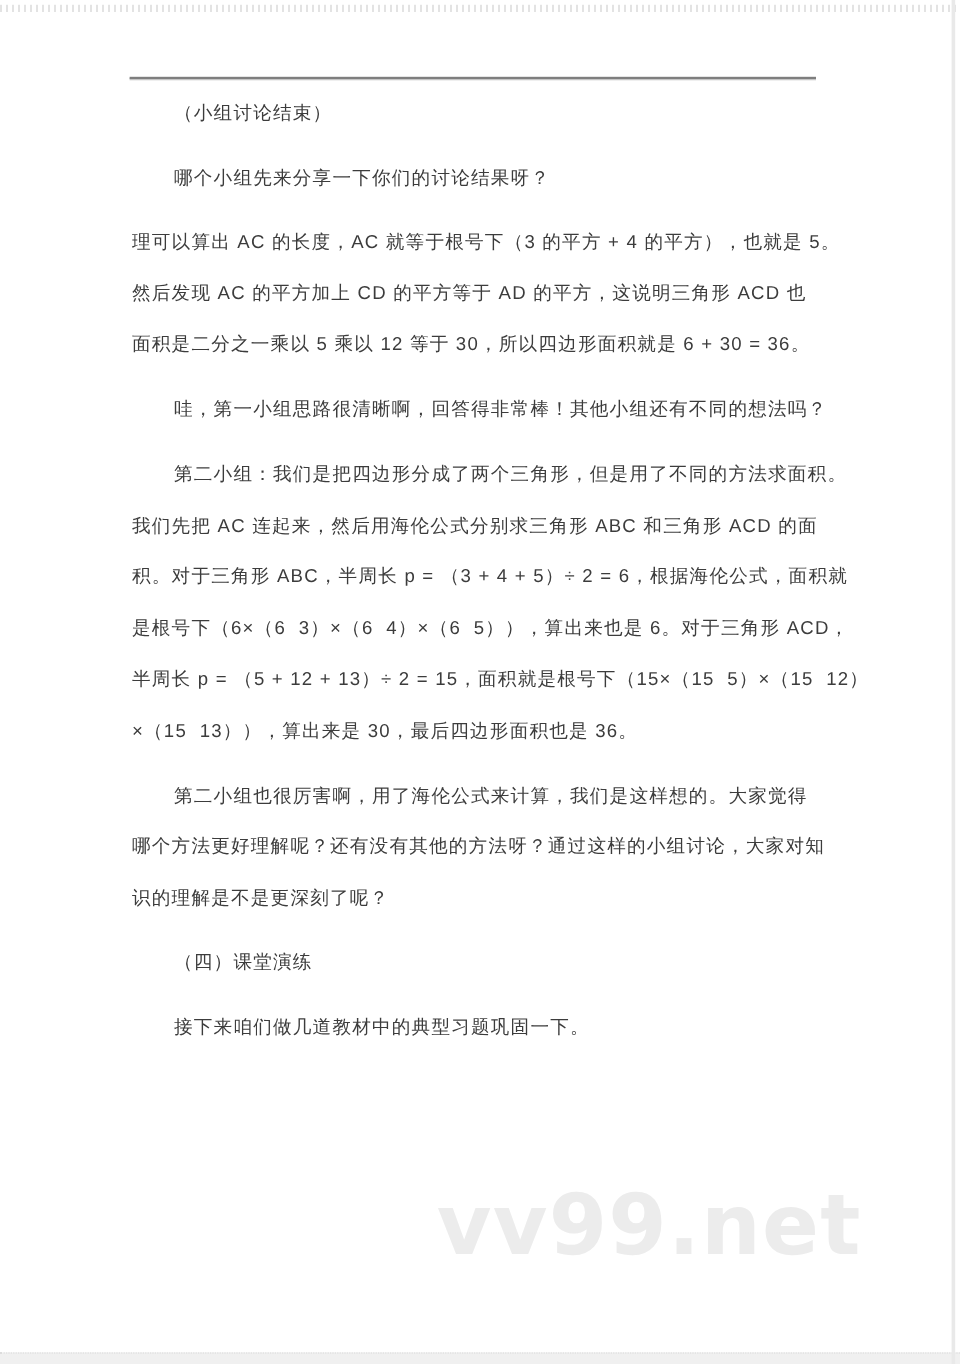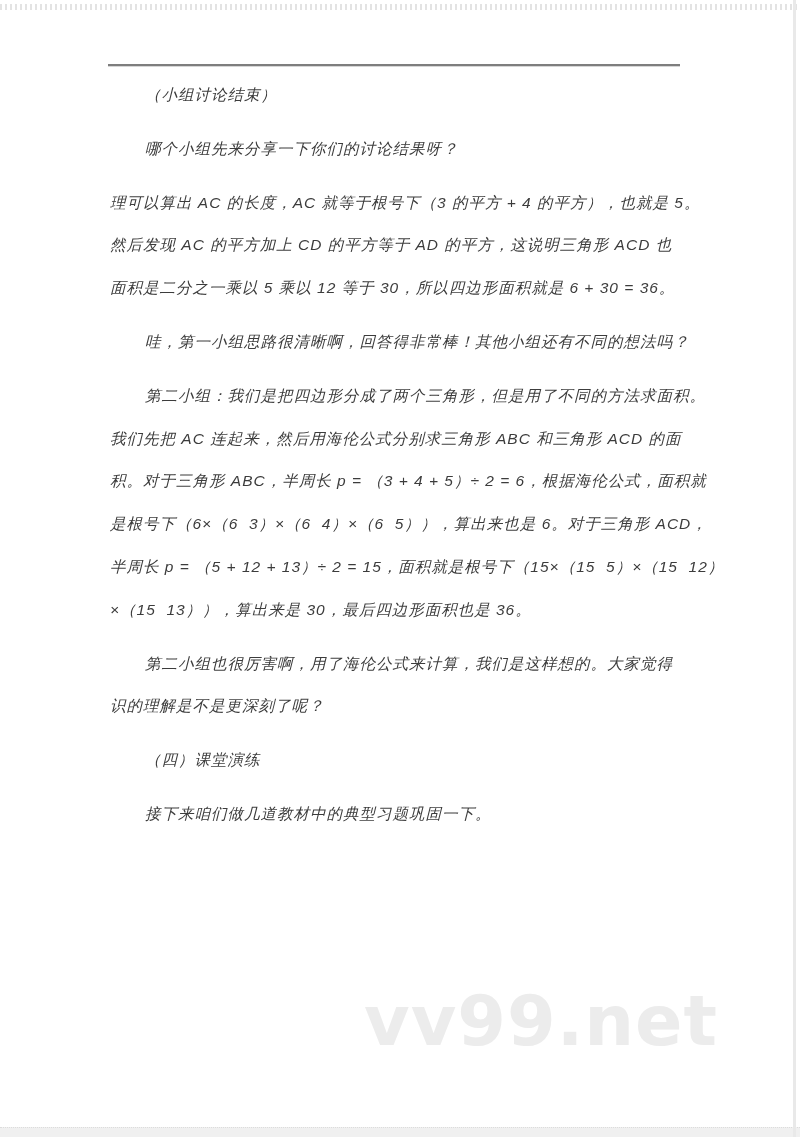--- a/index.html
+++ b/index.html
@@ -57,21 +57,20 @@
   }
   .doc {
     position: absolute;
     left: 110px;
     top: 74px;
     width: 585px;
     z-index: 1;
     color: var(--text-color, #3c3c3c);
     font-size: 15.5px;
     letter-spacing: 1px;
-    font-style: italic;
   }
   .para { margin: 0 0 11px 0; }
   .para:last-child { margin-bottom: 0; }
   .line {
     height: 42.8px;
     line-height: 42.8px;
     white-space: nowrap;
   }
   .line.ind { text-indent: 35px; }
   .bottom-strip {
@@ -110,20 +109,21 @@
       <div class="para">
         <div class="line ind">第二小组：我们是把四边形分成了两个三角形，但是用了不同的方法求面积。</div>
         <div class="line">我们先把 AC 连起来，然后用海伦公式分别求三角形 ABC 和三角形 ACD 的面</div>
         <div class="line">积。对于三角形 ABC，半周长 p = （3 + 4 + 5）÷ 2 = 6，根据海伦公式，面积就</div>
         <div class="line">是根号下（6×（6&nbsp;&nbsp;3）×（6&nbsp;&nbsp;4）×（6&nbsp;&nbsp;5）），算出来也是 6。对于三角形 ACD，</div>
         <div class="line">半周长 p = （5 + 12 + 13）÷ 2 = 15，面积就是根号下（15×（15&nbsp;&nbsp;5）×（15&nbsp;&nbsp;12）</div>
         <div class="line">×（15&nbsp;&nbsp;13）），算出来是 30，最后四边形面积也是 36。</div>
       </div>
       <div class="para">
         <div class="line ind">第二小组也很厉害啊，用了海伦公式来计算，我们是这样想的。大家觉得</div>
+        <div class="line">哪个方法更好理解呢？还有没有其他的方法呀？通过这样的小组讨论，大家对知</div>
         <div class="line">识的理解是不是更深刻了呢？</div>
       </div>
       <div class="para">
         <div class="line ind">（四）课堂演练</div>
       </div>
       <div class="para">
         <div class="line ind">接下来咱们做几道教材中的典型习题巩固一下。</div>
       </div>
     </div>
   <div class="bottom-strip"></div>

